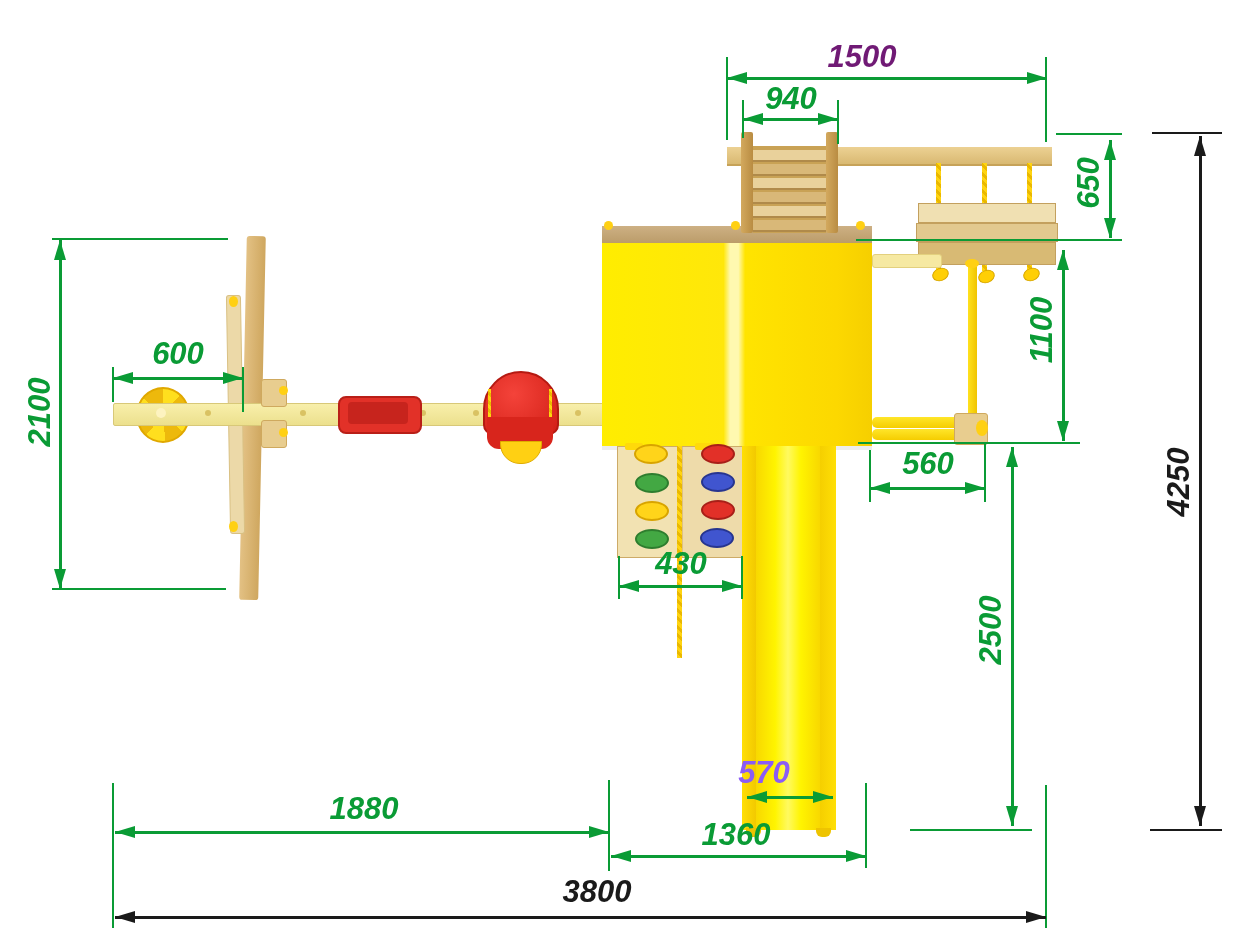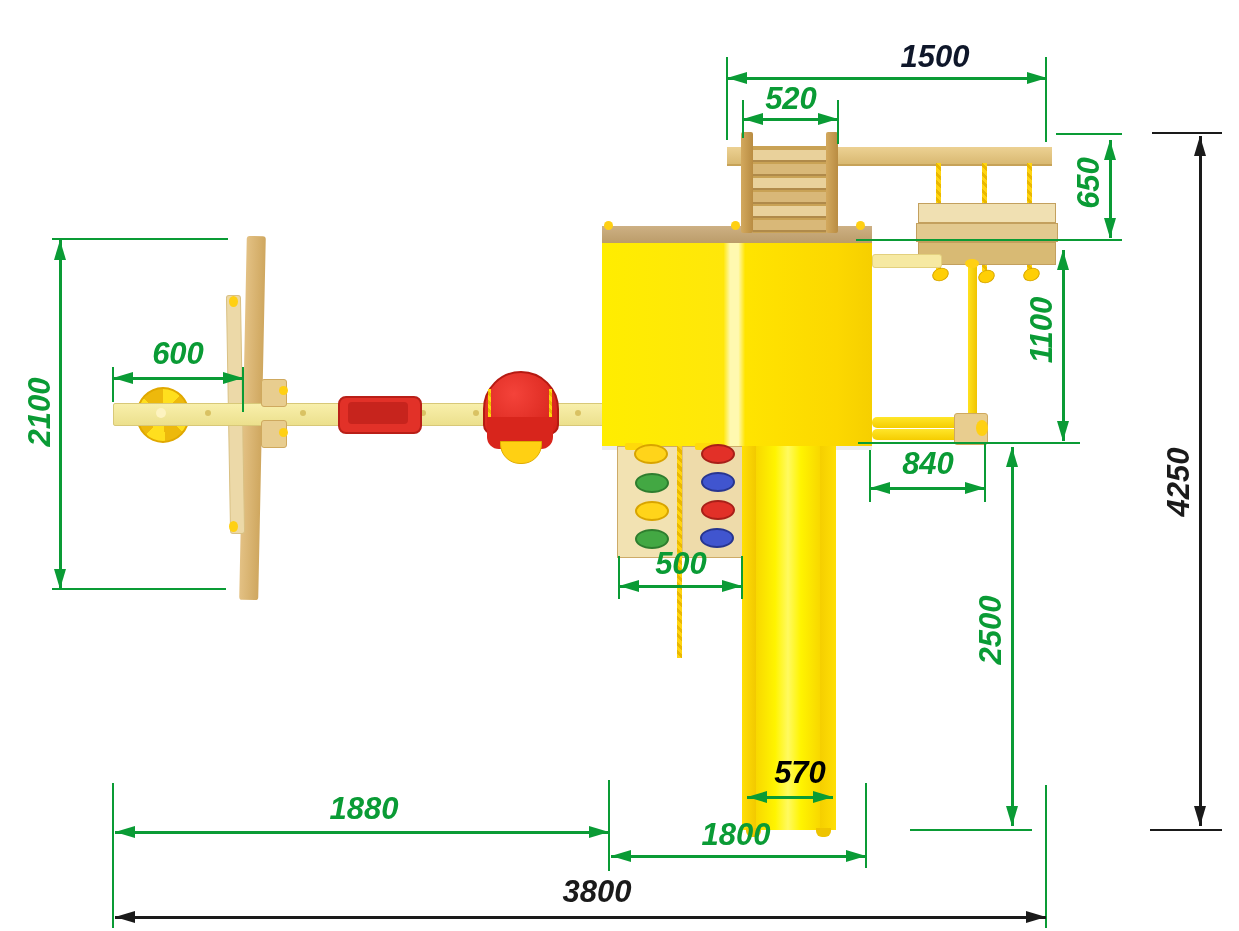--- a/index.html
+++ b/index.html
@@ -172,49 +172,49 @@
       <div class="ext-line" style="left: 608px; top: 780px; width: 2px; height: 91px; background: rgb(10, 155, 53);"></div>
       <div class="ext-line" style="left: 865px; top: 783px; width: 2px; height: 85px; background: rgb(10, 155, 53);"></div>
       <div class="ext-line" style="left: 1045px; top: 785px; width: 2px; height: 143px; background: rgb(10, 155, 53);"></div>
       <div class="ext-line" style="left: 1152px; top: 132px; width: 70px; height: 2px; background: rgb(26, 26, 26);"></div>
       <div class="ext-line" style="left: 1150px; top: 829px; width: 72px; height: 2px; background: rgb(26, 26, 26);"></div>
     </div>
   <div id="dims-layer" class="abs" style="left:0;top:0;">
       <div class="dim-line" style="left: 727px; top: 76.5px; width: 320px; height: 3px; background: rgb(10, 155, 53);"></div>
       <div class="arrow" style="left: 727px; top: 72px; border-top: 6px solid transparent; border-bottom: 6px solid transparent; border-right: 20px solid rgb(10, 155, 53);"></div>
       <div class="arrow" style="left: 1027px; top: 72px; border-top: 6px solid transparent; border-bottom: 6px solid transparent; border-left: 20px solid rgb(10, 155, 53);"></div>
-      <div class="dim-label" style="left: 935px; top: 56px; color: #0f172a;">1500</div>
+      <div class="dim-label" style="left: 862px; top: 56px; color: #701a75;">1500</div>
       <div class="dim-line" style="left: 743px; top: 117.5px; width: 95px; height: 3px; background: rgb(10, 155, 53);"></div>
       <div class="arrow" style="left: 743px; top: 113px; border-top: 6px solid transparent; border-bottom: 6px solid transparent; border-right: 20px solid rgb(10, 155, 53);"></div>
       <div class="arrow" style="left: 818px; top: 113px; border-top: 6px solid transparent; border-bottom: 6px solid transparent; border-left: 20px solid rgb(10, 155, 53);"></div>
-      <div class="dim-label" style="left: 791px; top: 98px; color: rgb(10, 155, 53);">520</div>
+      <div class="dim-label" style="left: 791px; top: 98px; color: rgb(10, 155, 53);">940</div>
       <div class="dim-line" style="left: 113px; top: 376.5px; width: 130px; height: 3px; background: rgb(10, 155, 53);"></div>
       <div class="arrow" style="left: 113px; top: 372px; border-top: 6px solid transparent; border-bottom: 6px solid transparent; border-right: 20px solid rgb(10, 155, 53);"></div>
       <div class="arrow" style="left: 223px; top: 372px; border-top: 6px solid transparent; border-bottom: 6px solid transparent; border-left: 20px solid rgb(10, 155, 53);"></div>
       <div class="dim-label" style="left: 178px; top: 353px; color: rgb(10, 155, 53);">600</div>
       <div class="dim-line" style="left: 870px; top: 486.5px; width: 115px; height: 3px; background: rgb(10, 155, 53);"></div>
       <div class="arrow" style="left: 870px; top: 482px; border-top: 6px solid transparent; border-bottom: 6px solid transparent; border-right: 20px solid rgb(10, 155, 53);"></div>
       <div class="arrow" style="left: 965px; top: 482px; border-top: 6px solid transparent; border-bottom: 6px solid transparent; border-left: 20px solid rgb(10, 155, 53);"></div>
-      <div class="dim-label" style="left: 928px; top: 463px; color: rgb(10, 155, 53);">840</div>
+      <div class="dim-label" style="left: 928px; top: 463px; color: rgb(10, 155, 53);">560</div>
       <div class="dim-line" style="left: 619px; top: 584.5px; width: 123px; height: 3px; background: rgb(10, 155, 53);"></div>
       <div class="arrow" style="left: 619px; top: 580px; border-top: 6px solid transparent; border-bottom: 6px solid transparent; border-right: 20px solid rgb(10, 155, 53);"></div>
       <div class="arrow" style="left: 722px; top: 580px; border-top: 6px solid transparent; border-bottom: 6px solid transparent; border-left: 20px solid rgb(10, 155, 53);"></div>
-      <div class="dim-label" style="left: 681px; top: 563px; color: rgb(10, 155, 53);">500</div>
+      <div class="dim-label" style="left: 681px; top: 563px; color: rgb(10, 155, 53);">430</div>
       <div class="dim-line" style="left: 747px; top: 795.5px; width: 86px; height: 3px; background: rgb(10, 155, 53);"></div>
       <div class="arrow" style="left: 747px; top: 791px; border-top: 6px solid transparent; border-bottom: 6px solid transparent; border-right: 20px solid rgb(10, 155, 53);"></div>
       <div class="arrow" style="left: 813px; top: 791px; border-top: 6px solid transparent; border-bottom: 6px solid transparent; border-left: 20px solid rgb(10, 155, 53);"></div>
-      <div class="dim-label" style="left: 800px; top: 772px; color: #000000;">570</div>
+      <div class="dim-label" style="left: 764px; top: 772px; color: #8b5cf6;">570</div>
       <div class="dim-line" style="left: 115px; top: 830.5px; width: 494px; height: 3px; background: rgb(10, 155, 53);"></div>
       <div class="arrow" style="left: 115px; top: 826px; border-top: 6px solid transparent; border-bottom: 6px solid transparent; border-right: 20px solid rgb(10, 155, 53);"></div>
       <div class="arrow" style="left: 589px; top: 826px; border-top: 6px solid transparent; border-bottom: 6px solid transparent; border-left: 20px solid rgb(10, 155, 53);"></div>
       <div class="dim-label" style="left: 364px; top: 808px; color: rgb(10, 155, 53);">1880</div>
       <div class="dim-line" style="left: 611px; top: 854.5px; width: 255px; height: 3px; background: rgb(10, 155, 53);"></div>
       <div class="arrow" style="left: 611px; top: 850px; border-top: 6px solid transparent; border-bottom: 6px solid transparent; border-right: 20px solid rgb(10, 155, 53);"></div>
       <div class="arrow" style="left: 846px; top: 850px; border-top: 6px solid transparent; border-bottom: 6px solid transparent; border-left: 20px solid rgb(10, 155, 53);"></div>
-      <div class="dim-label" style="left: 736px; top: 834px; color: rgb(10, 155, 53);">1800</div>
+      <div class="dim-label" style="left: 736px; top: 834px; color: rgb(10, 155, 53);">1360</div>
       <div class="dim-line" style="left: 115px; top: 915.5px; width: 931px; height: 3px; background: rgb(26, 26, 26);"></div>
       <div class="arrow" style="left: 115px; top: 911px; border-top: 6px solid transparent; border-bottom: 6px solid transparent; border-right: 20px solid rgb(26, 26, 26);"></div>
       <div class="arrow" style="left: 1026px; top: 911px; border-top: 6px solid transparent; border-bottom: 6px solid transparent; border-left: 20px solid rgb(26, 26, 26);"></div>
       <div class="dim-label" style="left: 597px; top: 891px; color: rgb(26, 26, 26);">3800</div>
       <div class="dim-line" style="left: 58.5px; top: 240px; width: 3px; height: 349px; background: rgb(10, 155, 53);"></div>
       <div class="arrow" style="left: 54px; top: 240px; border-left: 6px solid transparent; border-right: 6px solid transparent; border-bottom: 20px solid rgb(10, 155, 53);"></div>
       <div class="arrow" style="left: 54px; top: 569px; border-left: 6px solid transparent; border-right: 6px solid transparent; border-top: 20px solid rgb(10, 155, 53);"></div>
       <div class="dim-label rot" style="left: 39px; top: 412px; color: rgb(10, 155, 53);">2100</div>
       <div class="dim-line" style="left: 1108.5px; top: 140px; width: 3px; height: 98px; background: rgb(10, 155, 53);"></div>
       <div class="arrow" style="left: 1104px; top: 140px; border-left: 6px solid transparent; border-right: 6px solid transparent; border-bottom: 20px solid rgb(10, 155, 53);"></div>

